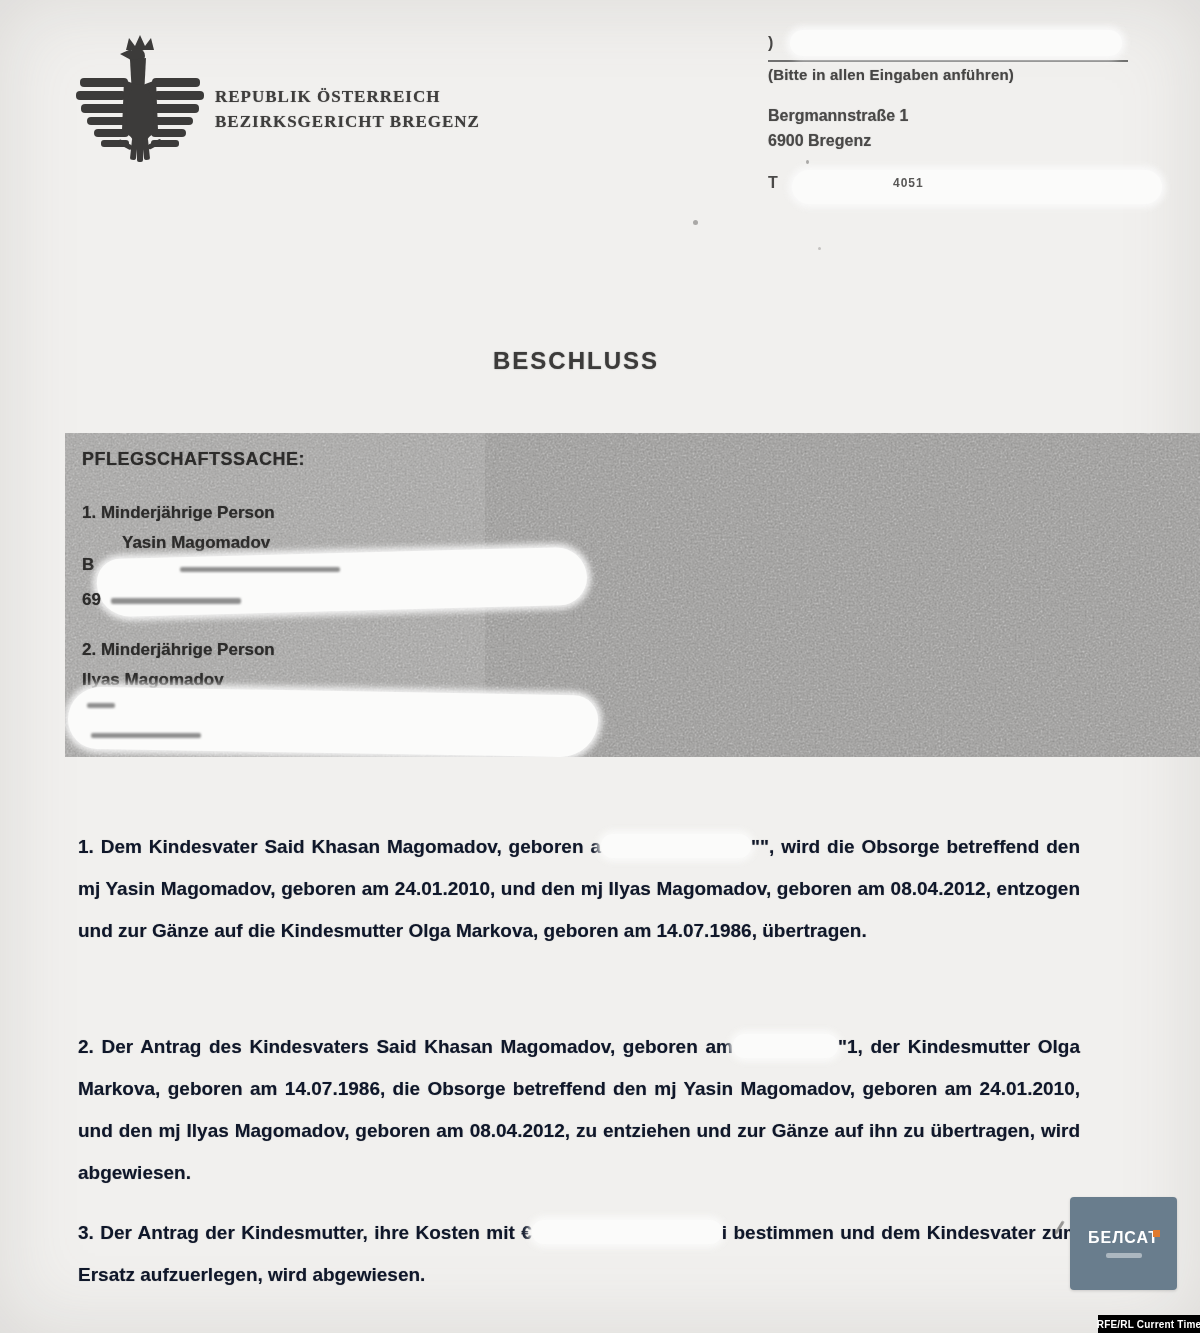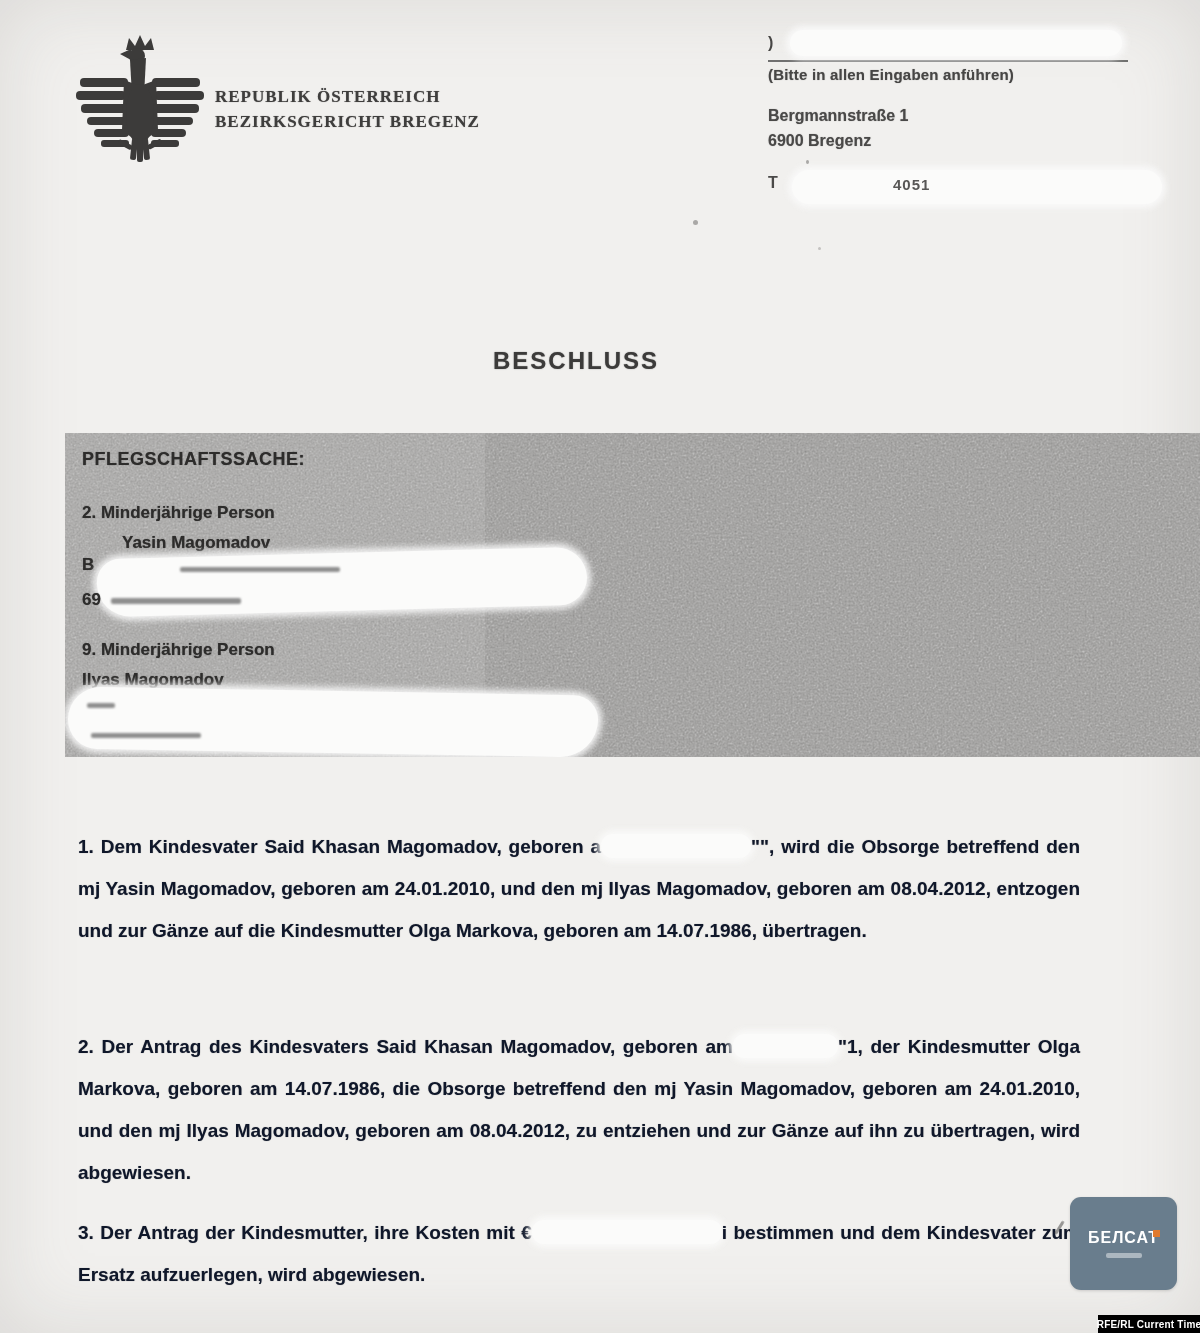--- a/index.html
+++ b/index.html
@@ -16,21 +16,21 @@
     font-size:17px;line-height:25px;letter-spacing:1px;text-shadow:0 0 1px rgba(60,60,60,.55);font-family:Liberation Serif, serif;}
   .ref-block{position:absolute;left:768px;top:28px;width:360px;color:#474645;}
   .ref-line{position:relative;height:32px;border-bottom:2px solid rgba(70,70,70,.75);}
   .ref-char{position:absolute;left:0;top:6px;font-size:16px;font-weight:bold;}
   .ref-note{font-size:15px;font-weight:bold;margin-top:4px;letter-spacing:.2px;
     text-shadow:0 0 1px rgba(70,70,70,.5);}
   .addr{position:absolute;left:768px;top:103px;font-size:16px;font-weight:bold;
     line-height:25px;color:#4a4948;text-shadow:0 0 1px rgba(70,70,70,.5);}
   .phone-row{position:absolute;left:768px;top:170px;width:420px;height:40px;}
   .phone-t{position:absolute;left:0;top:4px;font-size:16px;font-weight:bold;color:#4a4948;}
-  .phone-digits{position:absolute;left:125px;top:6px;font-size:15px;font-weight:bold;
+  .phone-digits{position:absolute;left:125px;top:6px;font-size:12px;font-weight:bold;
     color:#585756;letter-spacing:1px;filter:blur(.4px);}
   
   .blob{position:absolute;background:#fbfbfa;border-radius:18px;
     box-shadow:0 0 6px 4px rgba(250,250,249,.9);}
   .redact-inline{display:inline-block;background:#fbfbfa;height:24px;border-radius:12px;
     vertical-align:-5px;box-shadow:0 0 6px 4px rgba(250,250,249,.92);}
   
   .title{position:absolute;left:65px;top:347px;width:1022px;text-align:center;
     font-size:24px;font-weight:bold;letter-spacing:2px;color:#3c3b3a;
     text-shadow:0 0 1.2px rgba(55,55,55,.6);}
@@ -40,21 +40,21 @@
   .cb-text{position:absolute;font-weight:bold;color:#2d2c2b;font-size:17px;
     text-shadow:0 0 1px rgba(35,35,35,.6);filter:blur(.3px);}
   .cb-head{font-size:18px;letter-spacing:.5px;}
   .smudge{position:absolute;background:rgba(55,55,55,.55);border-radius:2px;filter:blur(1px);}
   
   .ruling{position:absolute;left:78px;width:1002px;margin:0;text-align:justify;
     font-size:19px;font-weight:bold;line-height:42px;color:#0f172a;
     text-shadow:0 0 1px rgba(48,48,48,.45);filter:blur(.2px);}
   
   .belsat{position:absolute;left:1070px;top:1197px;width:107px;height:93px;
-    border-radius:11px;box-shadow:0 1px 3px rgba(0,0,0,.15);}
+    border-radius:4px;box-shadow:0 1px 3px rgba(0,0,0,.15);}
   .belsat-word{position:absolute;left:0;top:32px;width:100%;text-align:center;
     color:#fff;font-size:16px;font-weight:bold;letter-spacing:1px;filter:blur(.4px);}
   .belsat-sq{position:absolute;right:17px;top:33px;width:7px;height:7px;}
   .belsat-sub{position:absolute;left:36px;top:56px;width:36px;height:5px;
     background:rgba(255,255,255,.45);border-radius:2px;}
   
   .rferl{position:absolute;left:1098px;top:1315px;width:102px;height:18px;
     display:flex;align-items:center;justify-content:center;}
   .rferl span{color:#fff;font-size:10px;font-weight:bold;letter-spacing:.2px;white-space:nowrap;}
   
@@ -130,29 +130,29 @@
           <feColorMatrix type="saturate" values="0"></feColorMatrix>
         </filter>
       </defs>
       <rect width="100%" height="100%" fill="#9b9a98"></rect>
       <rect width="100%" height="100%" filter="url(#grain)" opacity="0.7"></rect>
       <rect width="420" height="100%" fill="#ffffff" opacity="0.10"></rect>
     </svg>
 
     <div class="cb-text cb-head" style="left:17px;top:16px;">PFLEGSCHAFTSSACHE:</div>
 
-    <div class="cb-text" style="left:17px;top:70px;">2. Minderjährige Person</div>
+    <div class="cb-text" style="left:17px;top:70px;">1. Minderjährige Person</div>
     <div class="cb-text" style="left:17px;top:100px;margin-left:40px;">Yasin Magomadov</div>
     <div class="cb-text" style="left:17px;top:122px;">B</div>
     <span class="blob" style="left:32px;top:120px;width:490px;height:58px;border-radius:34px 44px 40px 48px;transform:rotate(-1.5deg);"></span>
     <span class="smudge" style="left:115px;top:134px;width:160px;height:5px;"></span>
     <div class="cb-text" style="left:17px;top:157px;">69</div>
     <span class="smudge" style="left:46px;top:165px;width:130px;height:6px;"></span>
 
-    <div class="cb-text" style="left:17px;top:207px;">9. Minderjährige Person</div>
+    <div class="cb-text" style="left:17px;top:207px;">2. Minderjährige Person</div>
     <div class="cb-text" style="left:17px;top:237px;">Ilyas Magomadov</div>
     <span class="blob" style="left:3px;top:258px;width:530px;height:62px;border-radius:40px 30px 46px 36px;transform:rotate(1deg);"></span>
     <span class="smudge" style="left:22px;top:270px;width:28px;height:5px;"></span>
     <span class="smudge" style="left:26px;top:300px;width:110px;height:5px;"></span>
   </div>
 
   <p class="ruling" style="top:826px;"><span>1. Dem Kindesvater Said Khasan Magomadov, geboren a</span><span class="redact-inline" style="width:150px;"></span><span>"", wird die Obsorge betreffend den mj Yasin Magomadov, geboren am 24.01.2010, und den mj Ilyas Magomadov, geboren am 08.04.2012, entzogen und zur Gänze auf die Kindesmutter Olga Markova, geboren am 14.07.1986, übertragen.</span></p>
 
   <p class="ruling" style="top:1026px;"><span>2. Der Antrag des Kindesvaters Said Khasan Magomadov, geboren am</span><span class="redact-inline" style="width:105px;"></span><span>"1, der Kindesmutter Olga Markova, geboren am 14.07.1986, die Obsorge betreffend den mj Yasin Magomadov, geboren am 24.01.2010, und den mj Ilyas Magomadov, geboren am 08.04.2012, zu entziehen und zur Gänze auf ihn zu übertragen, wird abgewiesen.</span></p>
 

